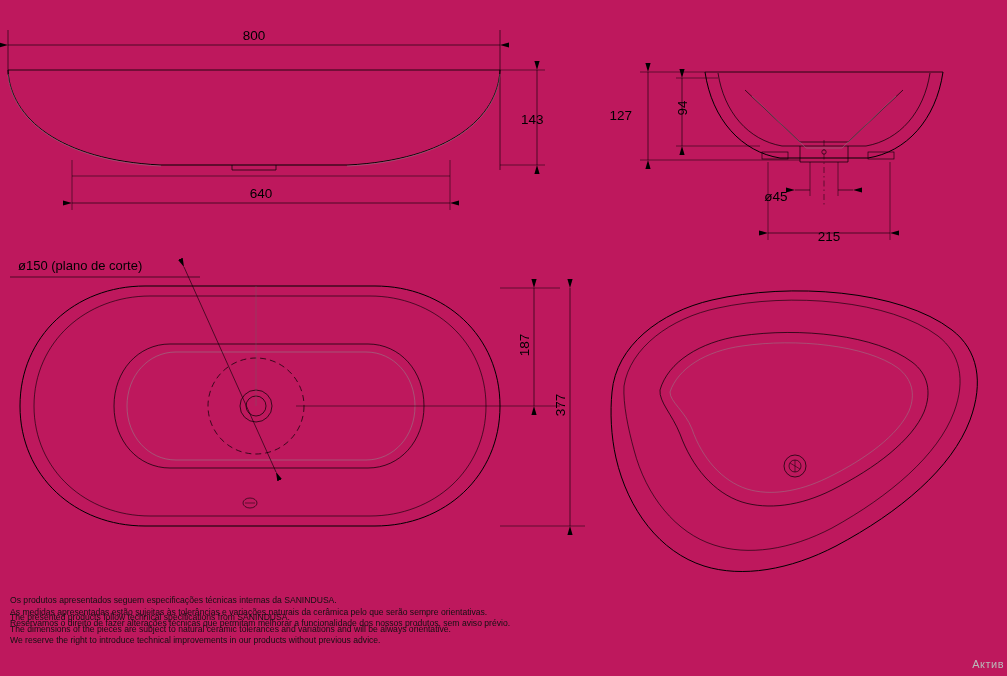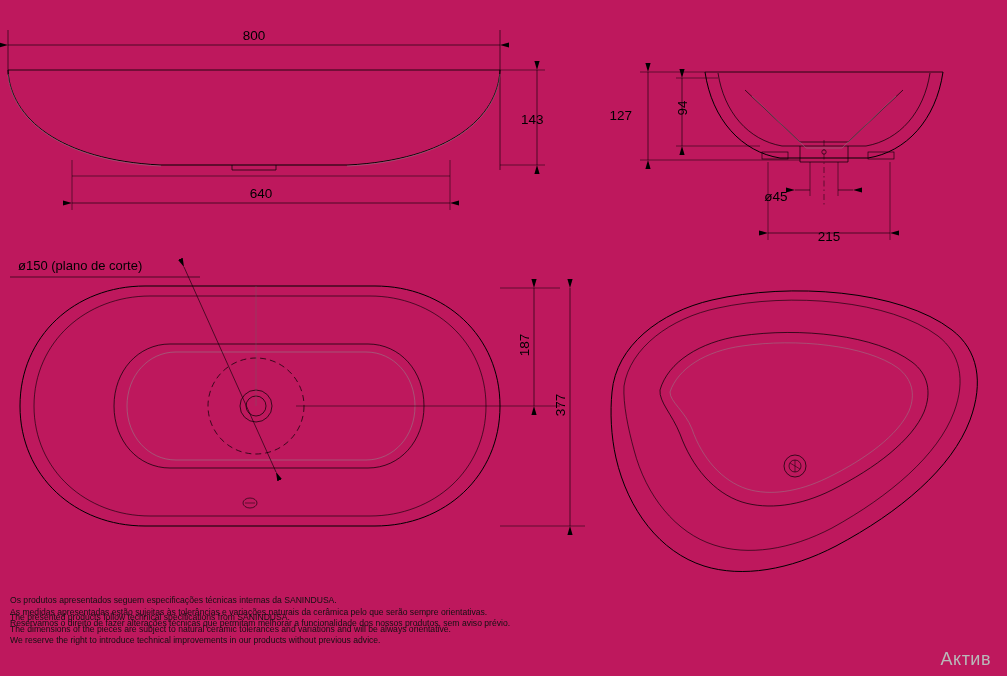--- a/index.html
+++ b/index.html
@@ -30,23 +30,23 @@
     left: 10px;
     font-size: 8.6px;
     line-height: 11.5px;
     color: #111;
     white-space: pre-line;
   }
   #notes-pt { top: 595px; }
   #notes-en { top: 612px; }
   .watermark {
     position: absolute;
-    right: 16px;
+    right: 3px;
     bottom: 6px;
-    font-size: 18px;
+    font-size: 11px;
     color: #b9b9b9;
     letter-spacing: 0.5px;
   }
   text {
     font-family: "Liberation Sans", sans-serif;
     fill: #000;
   }
   .dim-txt-lg { font-size: 13.5px; }
   .lbl-txt { font-size: 13px; }
 </style>

